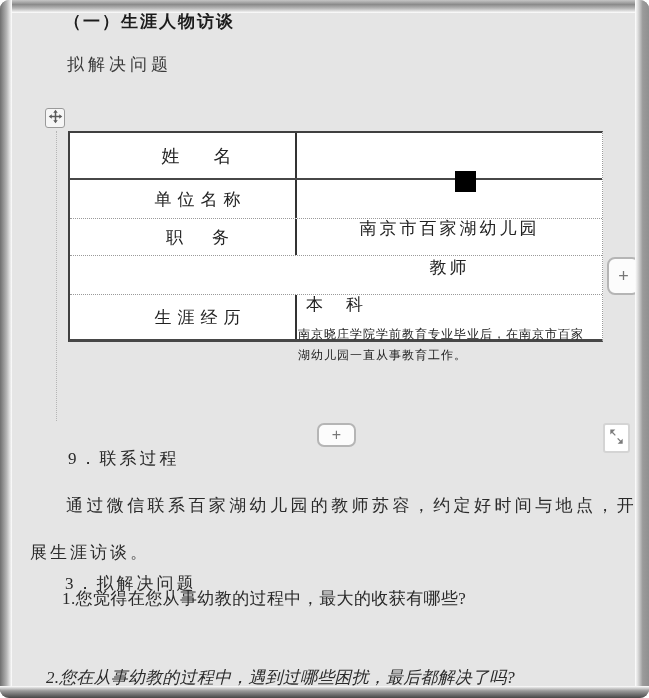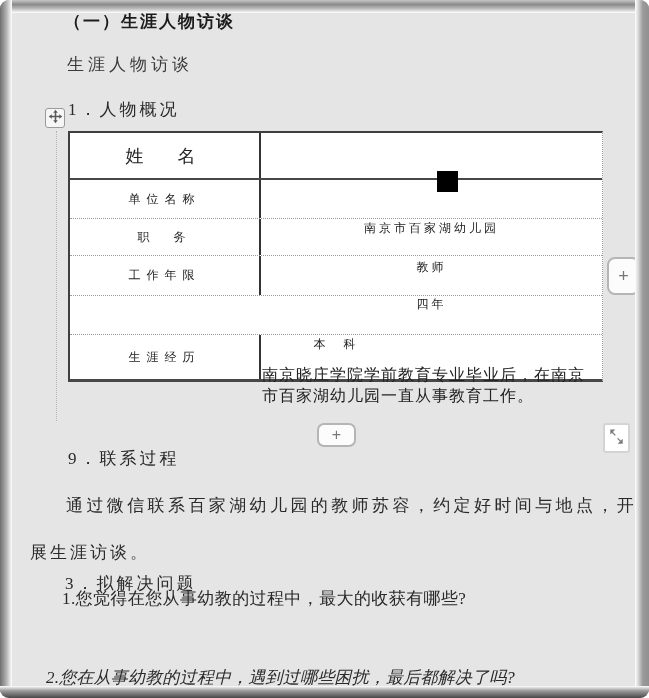--- a/index.html
+++ b/index.html
@@ -39,26 +39,26 @@
     border-bottom:3px solid #474747; border-right:1px dotted #9a9a9a;
     background:#fff; box-sizing:border-box;
   }
   .gridline-left{position:absolute; left:56px; top:131px; height:290px; width:0;
     border-left:1px dotted #b5b5b5;}
   .trow{display:flex; align-items:stretch;}
   .trow + .trow{border-top:1px dotted #9a9a9a;}
   .trow.header-sep{border-top:2px solid #474747;}
   .r0{height:45px;} .r1{height:38px;} .r2{height:36px;} .r3{height:39px;}
   .r4{height:38px;} .r5{height:37px;} .r6{height:44px;}
-  .tcell{display:flex; align-items:center; justify-content:center; font-size:12px;}
-  .tlabel{width:189px; border-right:2px solid #333333; letter-spacing:6px; color:#222;}
+  .tcell{display:flex; align-items:center; justify-content:center; font-size:17px;}
+  .tlabel{width:189px; border-right:2px solid #333333; letter-spacing:6px; color:#222;padding-left:36px;}
   .tvalue{flex:1; letter-spacing:3px; color:#222;margin-top:48px;}
   .r0 .tlabel{font-size:18px; letter-spacing:8px;}
   .exp-value{justify-content:flex-start; text-align:left; white-space:normal;
-    font-size:16px; line-height:21px; letter-spacing:1px; padding:2px 6px 2px 1px;}
+    font-size:12px; line-height:21px; letter-spacing:1px; padding:2px 6px 2px 1px;}
   .redacted{width:21px; height:21px; background:#000; transform:translateX(16px);}
 
   
   .ctl{position:absolute; box-sizing:border-box; background:#fcfcfc; z-index:6;}
   .move-handle{left:45px; top:108px; width:20px; height:20px;
     border:1px solid #9a9a9a; border-radius:3px; display:flex;
     align-items:center; justify-content:center; background:#f6f6f6; cursor:move;}
   .plus-btn{border:2px solid #b5b5b5; color:#777; display:flex; align-items:center;
     justify-content:center; font-family:"Liberation Sans","DejaVu Sans",sans-serif;
     cursor:pointer;}
@@ -67,22 +67,21 @@
   .resize-handle{left:603px; top:423px; width:27px; height:30px;
     border:2px solid #d4d4d4; border-radius:3px; background:#fff;
     display:flex; align-items:center; justify-content:center; cursor:nwse-resize;}
 </style>
 </head>
 <body>
 
 <div class="screen">
 
   <div class="tline doc-title">（一）生涯人物访谈</div>
-  <div class="tline subtitle">生涯人物访谈</div>
-  <div class="tline h-sec1">1．人物概况</div>
+  <div class="tline subtitle">拟解决问题</div>
 
   <div class="ctl move-handle">
     <span>
       <svg width="15" height="15" viewBox="0 0 20 20">
         <path d="M10 1 L13 5 H11 V9 H15 V7 L19 10 L15 13 V11 H11 V15 H13 L10 19 L7 15 H9 V11 H5 V13 L1 10 L5 7 V9 H9 V5 H7 Z" fill="#5a5a5a"></path>
       </svg>
     </span>
   </div>
 
   <div class="gridline-left"></div>
@@ -94,24 +93,20 @@
         <div class="redacted"></div>
       </div>
     </div>
     <div class="trow r1 header-sep">
       <div class="tcell tlabel">单位名称</div>
       <div class="tcell tvalue">南京市百家湖幼儿园</div>
     </div>
     <div class="trow r2">
       <div class="tcell tlabel">职　务</div>
       <div class="tcell tvalue">教师</div>
-    </div>
-    <div class="trow r3">
-      <div class="tcell tlabel">工作年限</div>
-      <div class="tcell tvalue">四年</div>
     </div>
     <div class="trow r4">
       <div class="tcell tvalue">本　科</div>
     </div>
     <div class="trow r6">
       <div class="tcell tlabel">生涯经历</div>
       <div class="tcell tvalue exp-value">南京晓庄学院学前教育专业毕业后，在南京市百家湖幼儿园一直从事教育工作。</div>
     </div>
   </div>
 

